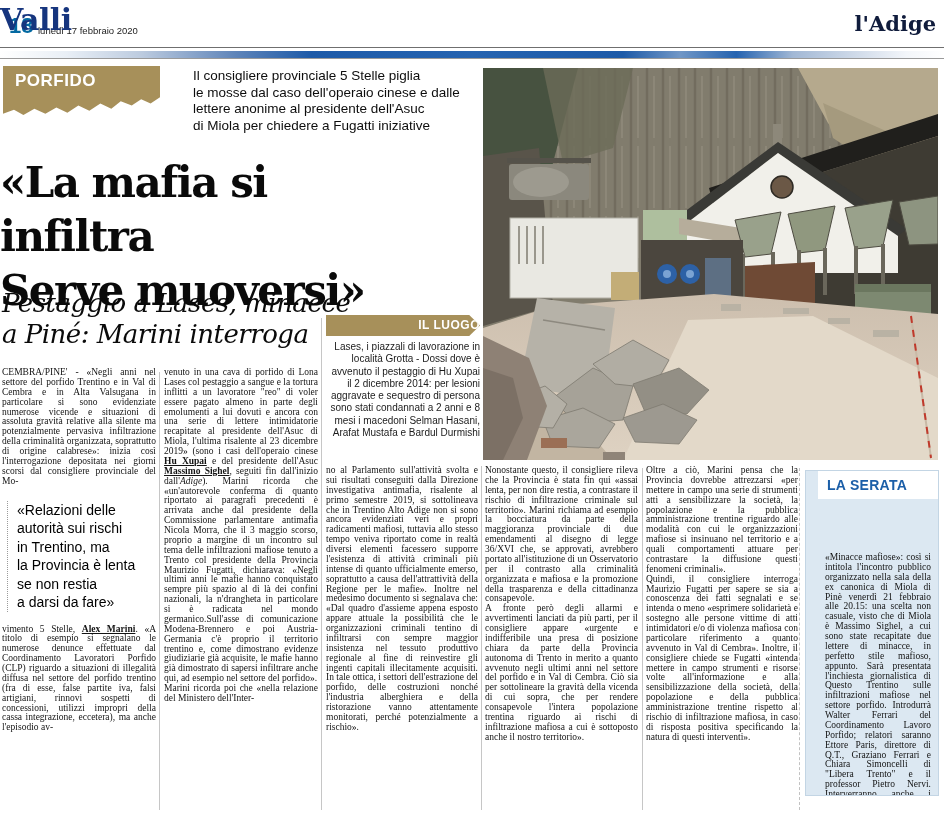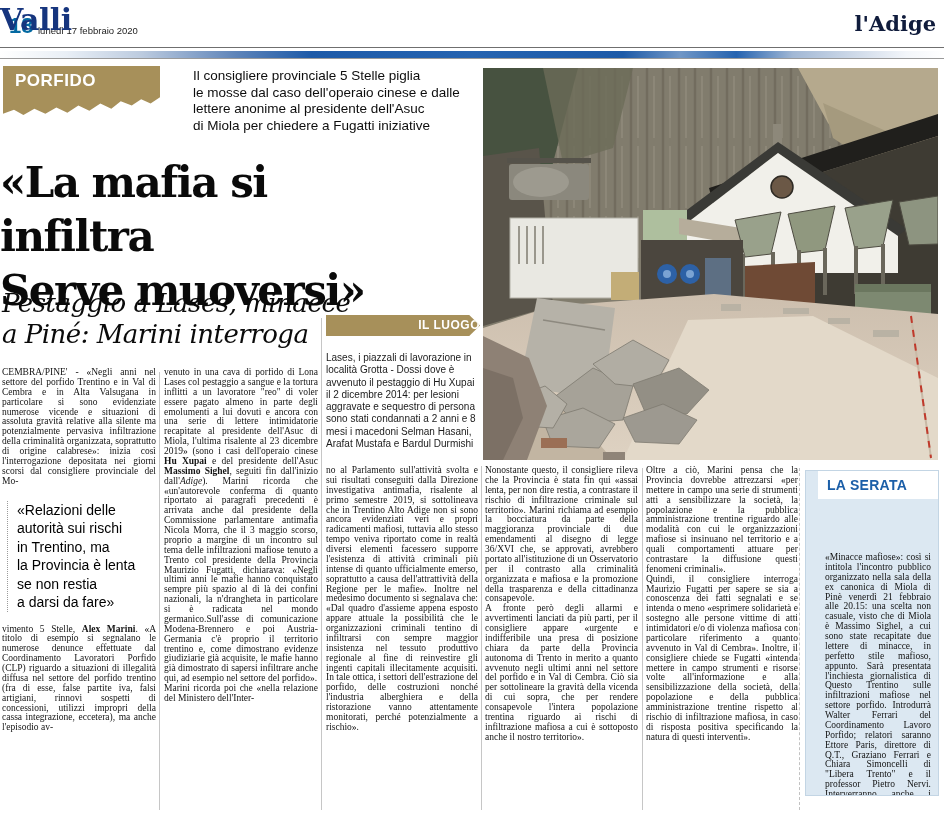--- a/index.html
+++ b/index.html
@@ -27,30 +27,30 @@
         font:bold 42px/54px "DejaVu Serif",serif;letter-spacing:-1.5px;color:#0a0a0a;}
   .subhead{position:absolute;left:2px;top:288px;width:482px;margin:0;
         font:italic 26px/31px "DejaVu Serif",serif;font-weight:500;color:#0a0a0a;letter-spacing:-0.5px;}
   
   .photo{position:absolute;left:483px;top:68px;width:455px;height:392px;margin:0;overflow:hidden;background:#8a8474;}
   
   .illuogo{position:absolute;left:326px;top:315px;width:154px;}
   .illuogo-label{height:21px;box-sizing:border-box;padding:3px 0 0 9px;color:#fff;
       font:bold 12px/14px "Liberation Sans",sans-serif;letter-spacing:0.5px;
       clip-path:polygon(0 0,93% 0,100% 50%,93% 100%,0 100%);text-align:right;}
-  .illuogo-caption{margin-top:16px;font:10px/12.3px "Liberation Sans",sans-serif;color:#1b1b1b;}
+  .illuogo-caption{margin-top:5px;font:10px/12.3px "Liberation Sans",sans-serif;color:#1b1b1b;text-align:right;}
   
   .col{position:absolute;overflow:hidden;}
   .col1{left:2px;top:368px;width:154px;height:446px;}
   .col2{left:164px;top:368px;width:154px;height:446px;}
   .col3{left:326px;top:466px;width:152px;height:348px;}
   .col4{left:485px;top:466px;width:153px;height:348px;}
   .col5{left:646px;top:466px;width:152px;height:348px;}
   .bodytext{font:9.5px/1.04 "Liberation Serif",serif;text-align:justify;color:#131313;white-space:pre-line;}
-  .b{font-weight:bold;}.i{font-style:italic;}
+  .b{font-weight:bold;text-decoration:underline;}.i{font-style:italic;}
   .pullquote{margin:14px 2px 13px 5px;padding-left:9px;border-left:1px dotted #9a9a9a;
       font:14px/18.5px "Liberation Sans",sans-serif;color:#000;white-space:pre-line;}
   
   .serata{position:absolute;left:805px;top:470px;width:134px;height:326px;box-sizing:border-box;
       background:#dce8f2;border:1px solid #c3d5e4;overflow:hidden;padding-left:12px;}
   .serata-head{background:#fff;padding:7px 9px 6px;font:bold 14px/15px "Liberation Sans",sans-serif;
       color:#1c5fa8;letter-spacing:0.3px;}
   .serata-body{padding:7px 7px 6px;margin-top:47px;}
   
   .vdiv{position:absolute;width:1px;background:#c6c6c6;}

